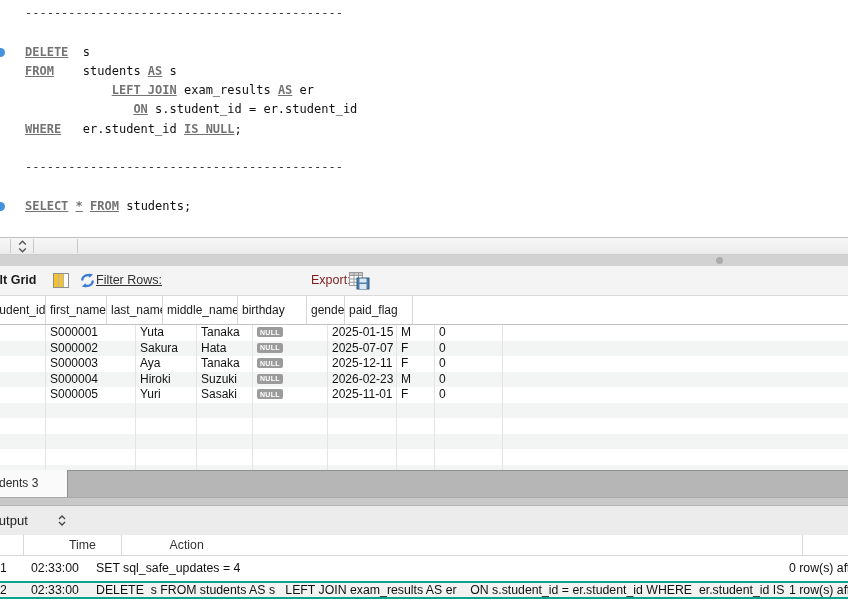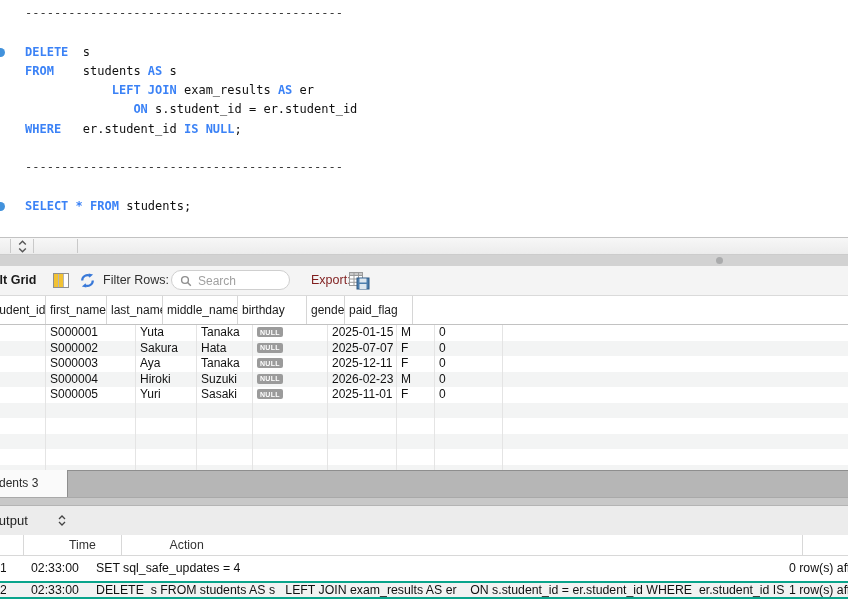--- a/index.html
+++ b/index.html
@@ -5,21 +5,21 @@
   html,body{margin:0;padding:0;}
   body{width:848px;height:600px;overflow:hidden;background:#fff;
        font-family:"Liberation Sans",sans-serif;-webkit-font-smoothing:antialiased;}
   .app{position:relative;width:848px;height:600px;overflow:hidden;}
 
   
   .editor{position:absolute;left:0;top:0;width:848px;height:237px;background:#fff;overflow:hidden;}
   .code{position:absolute;left:25px;top:4px;font-family:"DejaVu Sans Mono",monospace;
         font-size:12px;white-space:pre;}
   .line{height:19.3px;line-height:19.3px;}
-  .kw{color:#3b82f6;font-weight:bold;}
+  .kw{color:#737373;font-weight:bold;text-decoration:underline;}
   .cmt{color:#3c3c3c;}
   .tx{color:#101010;}
   .marker{position:absolute;left:-4px;width:9px;height:9px;border-radius:50%;background:#4292dc;}
 
   
   .statusbar{position:absolute;left:0;top:237px;width:848px;height:18px;
              background:linear-gradient(#f7f7f7,#ececec);
              border-top:1px solid #c2c2c2;border-bottom:1px solid #cccccc;box-sizing:border-box;}
   .sb-sep{position:absolute;top:1px;bottom:1px;width:1px;background:#c9c9c9;}
   .sb-pos{position:absolute;left:34px;top:16px;width:42px;text-align:left;
@@ -31,22 +31,22 @@
   
   .scrollband{position:absolute;left:0;top:255px;width:848px;height:11px;background:#d2d2d2;}
   .sb-dot{position:absolute;left:716px;top:2px;width:7px;height:7px;border-radius:50%;background:#aaabac;}
 
   
   .toolbar{position:absolute;left:0;top:266px;width:848px;height:30px;background:#f4f4f4;
            border-bottom:1px solid #dadada;box-sizing:border-box;}
   .rg-label{position:absolute;left:-31px;top:0;height:29px;line-height:29px;white-space:nowrap;
             font-size:12.5px;font-weight:bold;color:#1a1a1a;}
   .tb-icon{position:absolute;top:7px;}
-  .filter-label{position:absolute;left:103px;top:0;height:29px;line-height:29px;
-                font-size:12.5px;color:#303030;}
+  .filter-label{position:absolute;left:96px;top:0;height:29px;line-height:29px;
+                font-size:12.5px;color:#303030;text-decoration:underline;}
   .search{position:absolute;left:171px;top:4px;width:119px;height:20px;background:#fff;
           border:1px solid #cfcfcf;border-radius:10px;box-sizing:border-box;}
   .search svg{position:absolute;left:8px;top:4px;}
   .search input{position:absolute;left:24px;top:1px;width:88px;height:16px;border:none;outline:none;
                 background:transparent;font-size:12px;color:#333;font-family:"Liberation Sans",sans-serif;}
   .search input::placeholder{color:#a0a0a0;}
   .export-label{position:absolute;left:311px;top:0;height:29px;line-height:29px;
                 font-size:12.5px;color:#7f1d1d;}
   
   .gicon{width:16px;height:15px;border:1px solid #8f8f8f;background:#fff;box-sizing:border-box;
@@ -145,27 +145,20 @@
     </div>
     <div class="tb-icon" style="left:79px;top:6px">
       <svg width="17" height="17" viewBox="0 0 17 17">
         <path d="M13.8 8.5a5.3 5.3 0 0 1-8 4.6" fill="none" stroke="#3878d8" stroke-width="2.2"></path>
         <polygon points="6.6,11.2 7.4,15.6 2.9,14.6" fill="#3878d8"></polygon>
         <path d="M3.2 8.5a5.3 5.3 0 0 1 8-4.6" fill="none" stroke="#3878d8" stroke-width="2.2"></path>
         <polygon points="10.4,5.8 9.6,1.4 14.1,2.4" fill="#3878d8"></polygon>
       </svg>
     </div>
     <div class="filter-label">Filter Rows:</div>
-    <div class="search">
-      <svg width="12" height="12" viewBox="0 0 12 12">
-        <circle cx="5" cy="5" r="3.4" fill="none" stroke="#8e8e8e" stroke-width="1.4"></circle>
-        <line x1="7.6" y1="7.6" x2="10.8" y2="10.8" stroke="#8e8e8e" stroke-width="1.4"></line>
-      </svg>
-      <input type="text" placeholder="Search" style="">
-    </div>
     <div class="export-label">Export:</div>
     <div class="tb-icon" style="left:349px;top:6px">
       <svg width="21" height="18" viewBox="0 0 21 18">
         <rect x="0.5" y="0.5" width="13" height="13" fill="#fff" stroke="#9a9a9a"></rect>
         <rect x="0.5" y="0.5" width="13" height="3" fill="#c9c9c9" stroke="#9a9a9a"></rect>
         <line x1="5" y1="0.5" x2="5" y2="13.5" stroke="#9a9a9a"></line>
         <line x1="9.5" y1="0.5" x2="9.5" y2="13.5" stroke="#9a9a9a"></line>
         <line x1="0.5" y1="7" x2="13.5" y2="7" stroke="#9a9a9a"></line>
         <line x1="0.5" y1="10.3" x2="13.5" y2="10.3" stroke="#9a9a9a"></line>
         <rect x="8" y="6" width="12" height="11" fill="#4d7fae" stroke="#2f5a85"></rect>

